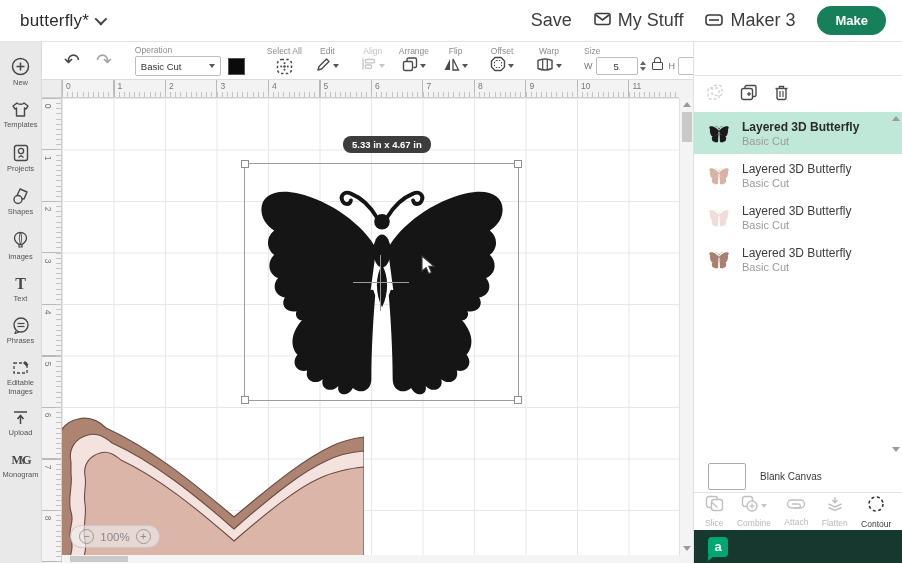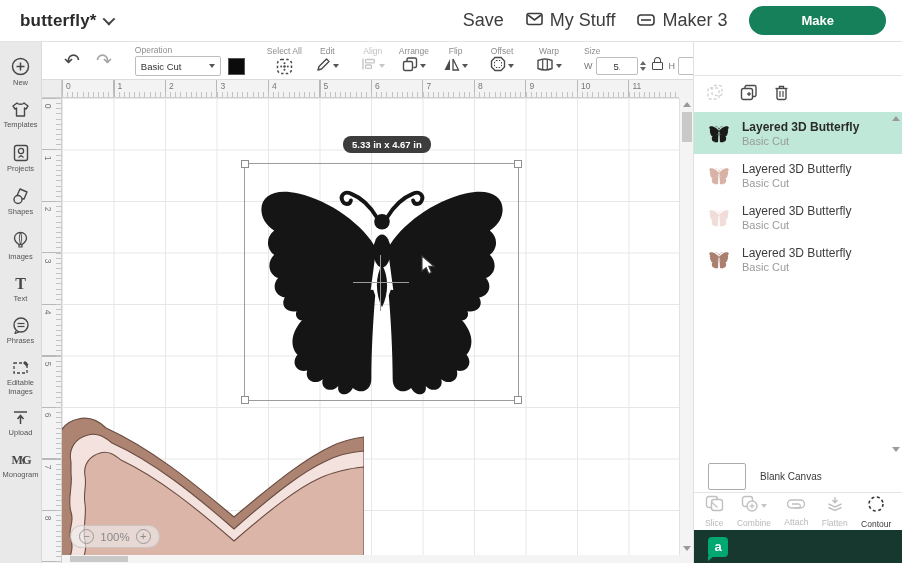--- a/index.html
+++ b/index.html
@@ -3,27 +3,27 @@
 <meta charset="utf-8">
 <style>
   * { margin:0; padding:0; box-sizing:border-box; }
   html,body { width:902px; height:563px; overflow:hidden; }
   body { font-family:"Liberation Sans", sans-serif; background:#fff; color:#333; }
   #app { position:relative; width:902px; height:563px; background:#fff; overflow:hidden; }
 
   
   #topbar { position:absolute; left:0; top:0; width:902px; height:42px; background:#fff;
             border-bottom:1px solid #e3e3e3; display:flex; align-items:center; z-index:30; }
-  .proj-title { margin-left:20px; font-size:17px; font-weight:700; color:#2b2b2b; letter-spacing:.2px; cursor:pointer; display:flex; align-items:center; gap:6px; }
+  .proj-title { margin-left:20px; font-size:17px; font-weight:400; color:#2b2b2b; letter-spacing:.2px; cursor:pointer; display:flex; align-items:center; gap:6px; }
   .chev { width:9px; height:9px; border-right:2px solid #444; border-bottom:2px solid #444;
           transform:rotate(45deg) translateY(-2px); display:inline-block; }
   #topbar-right { margin-left:auto; display:flex; align-items:center; gap:22px; padding-right:16px; }
   .tb-item { display:flex; align-items:center; gap:7px; font-size:18px; color:#3d3d3d; cursor:pointer; }
   .make-btn { background:#15805a; color:#fff; font-size:13px; font-weight:700; border:none;
-              border-radius:15px; padding:7px 52px; cursor:pointer; }
+              border-radius:15px; padding:7px 18px; cursor:pointer; }
 
   
   #sidebar { position:absolute; left:0; top:42px; width:42px; height:521px; background:#e9e9e9;
              border-right:1px solid #d9d9d9; display:flex; flex-direction:column; align-items:center;
              padding-top:10px; gap:3px; z-index:20; }
   .sb-item { width:42px; display:flex; flex-direction:column; align-items:center; gap:2px;
              padding:5px 0 6px; cursor:pointer; color:#474747; }
   .sb-item .lbl { font-size:7.5px; color:#555; text-align:center; line-height:1.25; }
   .sb-item svg { display:block; }
 

